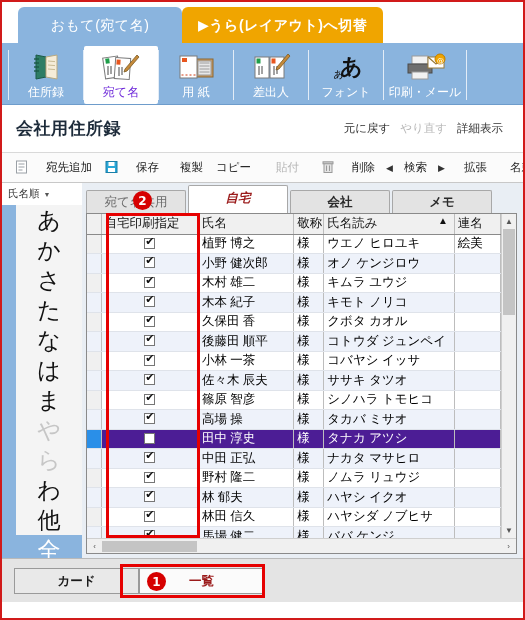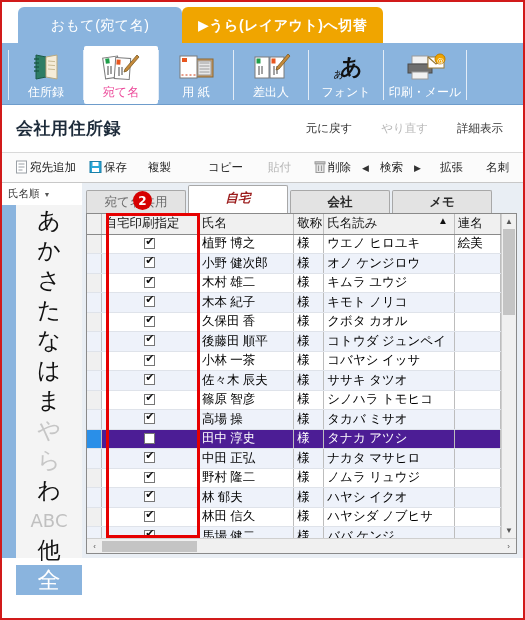--- a/index.html
+++ b/index.html
@@ -55,47 +55,47 @@
     display: flex;
     flex-direction: column;
     align-items: center;
     justify-content: flex-end;
     padding-bottom: 3px;
     position: relative;
   }
   .ribbon-btn.selected { background: #ffffff; border-radius: 2px; }
   .ribbon-ico { height: 34px; display: flex; align-items: center; justify-content: center; }
   .ribbon-label { font-size: 12px; color: #ffffff; white-space: nowrap; }
-  .ribbon-btn.selected .ribbon-label { color: #ec4899; }
+  .ribbon-btn.selected .ribbon-label { color: #6d28d9; }
 
   
   .titlebar {
     height: 48px;
     background: #ffffff;
     display: flex;
     align-items: center;
     padding: 0 14px;
     border-bottom: 1px solid #d9d9d9;
   }
   .doc-title { font-size: 17px; font-weight: bold; color: #1d2b3a; letter-spacing: .5px; }
-  .title-actions { margin-left: auto; display: flex; gap: 29px; padding-right: 6px; }
+  .title-actions { margin-left: auto; display: flex; gap: 10px; padding-right: 6px; }
   .title-action { font-size: 11.5px; color: #333; white-space: nowrap; }
   .title-action.disabled { color: #b8b8b8; }
 
   
   .cmdbar {
     height: 30px;
     background: #fbfbfb;
     display: flex;
     align-items: center;
     padding: 0 8px;
     gap: 3px;
     border-bottom: 1px solid #c8c8c8;
   }
-  .cmd { display: flex; align-items: center; gap: 2px; font-size: 11.5px; color: #222; padding: 2px 5px; white-space: nowrap; }
+  .cmd { display: flex; align-items: center; gap: 18px; font-size: 11.5px; color: #222; padding: 2px 5px; white-space: nowrap; }
   .cmd.disabled { color: #b5b5b5; }
   .cmd-arrow { font-size: 9px; color: #333; padding: 0 3px; }
 
   
   .body {
     position: relative;
     height: 375px;
     background: #e9eef4;
     display: flex;
   }
@@ -393,21 +393,21 @@
       <span>
         <svg width="13" height="14" viewBox="0 0 13 14">
             <rect x="1" y="1.5" width="11" height="11" fill="#2aa8d8" stroke="#1a7fa8"></rect>
             <rect x="3.5" y="2" width="6" height="4" fill="#fff"></rect>
             <rect x="3" y="8" width="7" height="4" fill="#fff"></rect>
           </svg>
       </span>
       <span>保存</span>
     </div>
     <div class="cmd" style="margin-left:8px">複製</div>
-    <div class="cmd" style="margin-left:24px">コピー</div>
+    <div class="cmd" style="margin-left:0">コピー</div>
     <div class="cmd disabled" style="margin-left:12px">貼付</div>
     <div class="cmd" style="margin-left:10px">
       <span>
         <svg width="12" height="14" viewBox="0 0 12 14">
             <rect x="2" y="3.5" width="8" height="9" fill="#e4e4e4" stroke="#9a9a9a"></rect>
             <rect x="1" y="1.8" width="10" height="2" fill="#cfcfcf" stroke="#9a9a9a"></rect>
             <line x1="4.5" y1="5.5" x2="4.5" y2="11" stroke="#9a9a9a"></line>
             <line x1="7.5" y1="5.5" x2="7.5" y2="11" stroke="#9a9a9a"></line>
           </svg>
       </span>
@@ -432,21 +432,20 @@
           <div class="kana">あ</div>
           <div class="kana">か</div>
           <div class="kana">さ</div>
           <div class="kana">た</div>
           <div class="kana">な</div>
           <div class="kana">は</div>
           <div class="kana">ま</div>
           <div class="kana dim">や</div>
           <div class="kana dim">ら</div>
           <div class="kana">わ</div>
-          <div class="kana abc">ABC</div>
           <div class="kana">他</div>
           <div class="kana all">全</div>
         </div>
       </div>
     </div>
 
     <div class="panel">
 
       <div class="tabrow">
         <div class="gtab">宛て名共用</div>
@@ -626,14 +625,20 @@
           <div class="hs-btn">›</div>
         </div>
       </div>
     </div>
 
     <div class="redbox" style="left:104px; top:30px; width:94px; height:325px;"></div>
 
     <div class="badge" style="left:131px; top:8px;">2</div>
   </div>
 
+  <div class="footer">
+    <div class="vbtn">カード</div>
+    <div class="vbtn active">一覧</div>
+    <div class="redbox" style="left:118px; top:5px; width:145px; height:34px;"></div>
+    <div class="badge" style="left:145px; top:13px;">1</div>
+  </div>
 
 </div>
 
 </body></html>

